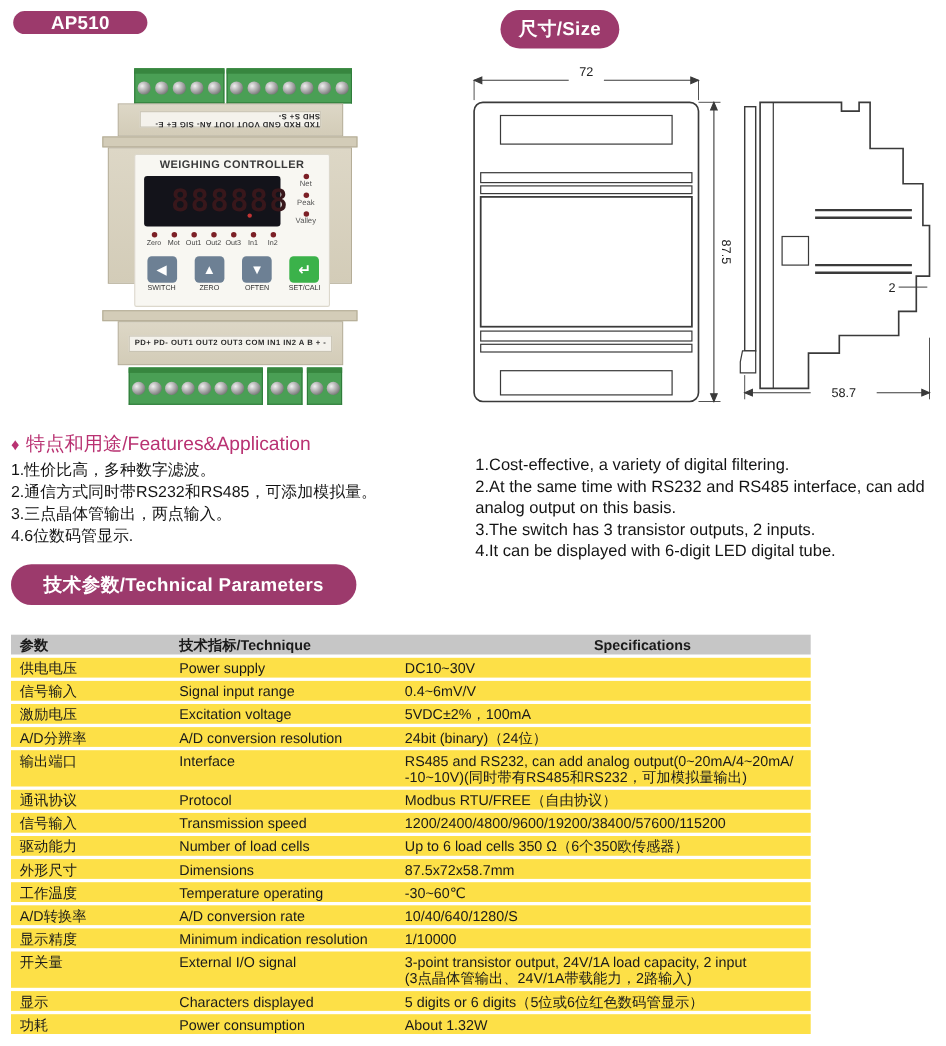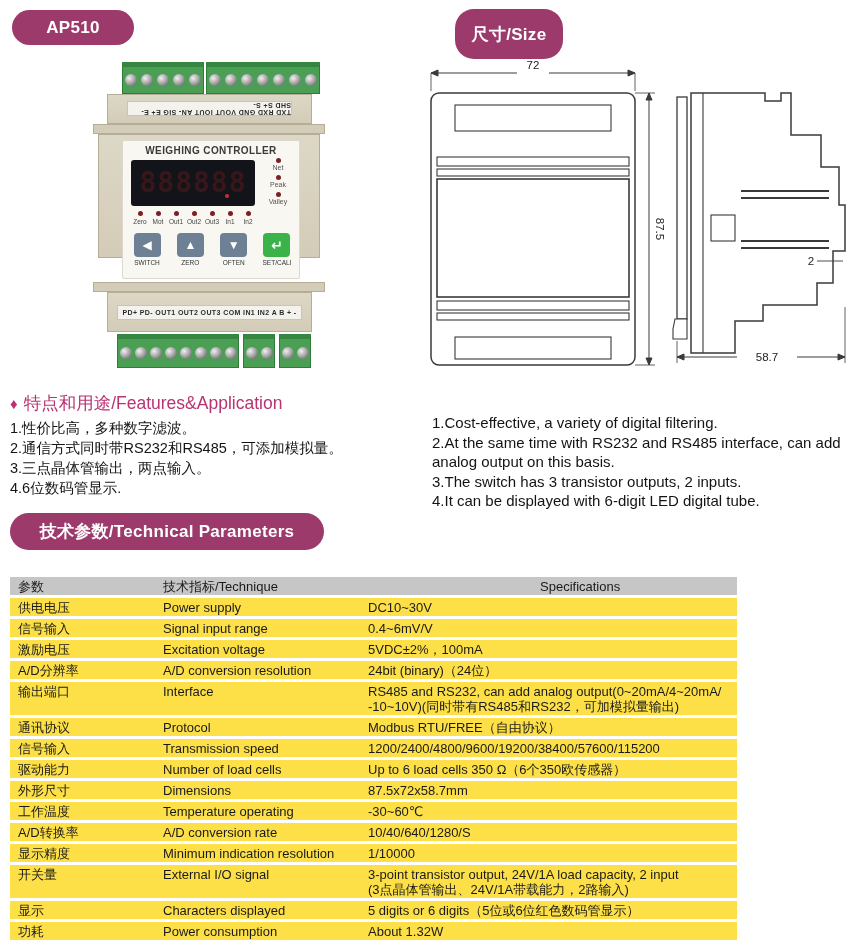--- a/index.html
+++ b/index.html
@@ -3,34 +3,34 @@
 <meta charset="utf-8">
 <style>
   html,body{margin:0;padding:0;background:#fff;}
   #page{position:relative;width:860px;height:951px;background:#fff;overflow:hidden;
         font-family:"Liberation Sans","DejaVu Sans",sans-serif;color:#1a1a1a;}
 
   
   .badge{position:absolute;background:#9c3a6c;color:#fff;font-weight:bold;
          display:flex;align-items:center;justify-content:center;border-radius:19px;
          font-size:17px;letter-spacing:.3px;}
-  #badge-model{left:12px;top:10px;width:122px;height:35px;}
-  #badge-size{left:455px;top:9px;width:108px;height:50px;text-align:right;}
+  #badge-model{left:12px;top:10px;width:122px;height:21px;}
+  #badge-size{left:455px;top:9px;width:108px;height:35px;text-align:right;}
   #badge-tech{left:10px;top:513px;width:314px;height:37px;font-size:17px;}
 
   
   #feat-header{position:absolute;left:10px;top:391px;font-size:17.5px;font-weight:normal;color:#b93272;}
   #feat-header .diamond{font-size:15px;margin-right:6px;}
   #cn-list{position:absolute;left:10px;top:418px;width:420px;font-size:14.5px;line-height:20px;color:#141414;}
   #en-list{position:absolute;left:432px;top:413px;width:426px;font-size:15px;line-height:19.5px;color:#141414;}
 
   
   #ptable{position:absolute;left:10px;top:577px;width:727px;}
   .trow{display:flex;margin-bottom:3px;background:#fde047;}
-  .trow.head{background:#c6c6c6;}
+  .trow.head{background:#c6c6c6;font-weight:bold;}
   .trow .c{box-sizing:border-box;padding:2px 8px 1px 8px;font-size:13px;line-height:15px;}
   .trow .c1{width:145px;}
   .trow .c2{width:205px;}
   .trow .c3{width:377px;white-space:pre-line;}
 
   
   #device{position:absolute;left:93px;top:58px;width:232px;height:322px;}
   #device .abs{position:absolute;}
   .tblock{background:#4a9f55;border:1px solid #2f7c3a;border-top:5px solid #37863f;
           display:flex;align-items:center;justify-content:space-around;}
@@ -39,21 +39,21 @@
   .case{background:linear-gradient(#ddd7c6,#d3ccb8);border:1px solid #b5ad97;box-sizing:border-box;}
   .strip{background:#f4f2ec;border:1px solid #c9c4b4;display:flex;align-items:center;justify-content:center;
          font-weight:bold;color:#2c2c2c;box-sizing:border-box;}
   #label-top{transform:rotate(180deg);font-size:7px;letter-spacing:.4px;}
   #label-bot{font-size:7px;letter-spacing:.4px;}
   #panel{background:#f8f7f2;border:1px solid #dcd8cc;border-radius:2px;}
   #ptitle{position:absolute;left:0;top:4px;width:100%;text-align:center;
           font-size:10px;font-weight:bold;letter-spacing:.4px;color:#3a3a3a;}
   #display{position:absolute;left:8px;top:19px;width:124px;height:46px;background:#13131a;border-radius:3px;}
   #digits{display:block;width:100%;text-align:center;font-family:"DejaVu Sans Mono",monospace;
-          font-size:28px;font-weight:bold;line-height:46px;color:#38171b;letter-spacing:1px;}
+          font-size:28px;font-weight:bold;line-height:46px;color:#38171b;letter-spacing:1px;padding-left:16px;}
   #ddot{position:absolute;right:26px;bottom:8px;width:4px;height:4px;border-radius:50%;background:#c23434;}
   .led{width:5px;height:5px;border-radius:50%;background:#7c2026;}
   #rleds{position:absolute;left:138px;top:17px;width:34px;display:flex;flex-direction:column;gap:3px;}
   #rleds .ritem{display:flex;flex-direction:column;align-items:center;}
   #rleds .rlabel{font-size:7px;color:#555;line-height:9px;}
   #ledrow{position:absolute;left:8px;top:70px;width:126px;display:flex;justify-content:space-between;}
   #ledrow .litem{display:flex;flex-direction:column;align-items:center;width:18px;}
   #ledrow .llabel{font-size:6.5px;color:#444;line-height:9px;margin-top:1px;}
   #btnrow{position:absolute;left:8px;top:92px;width:162px;display:flex;justify-content:space-between;}
   .bcell{display:flex;flex-direction:column;align-items:center;width:32px;}

